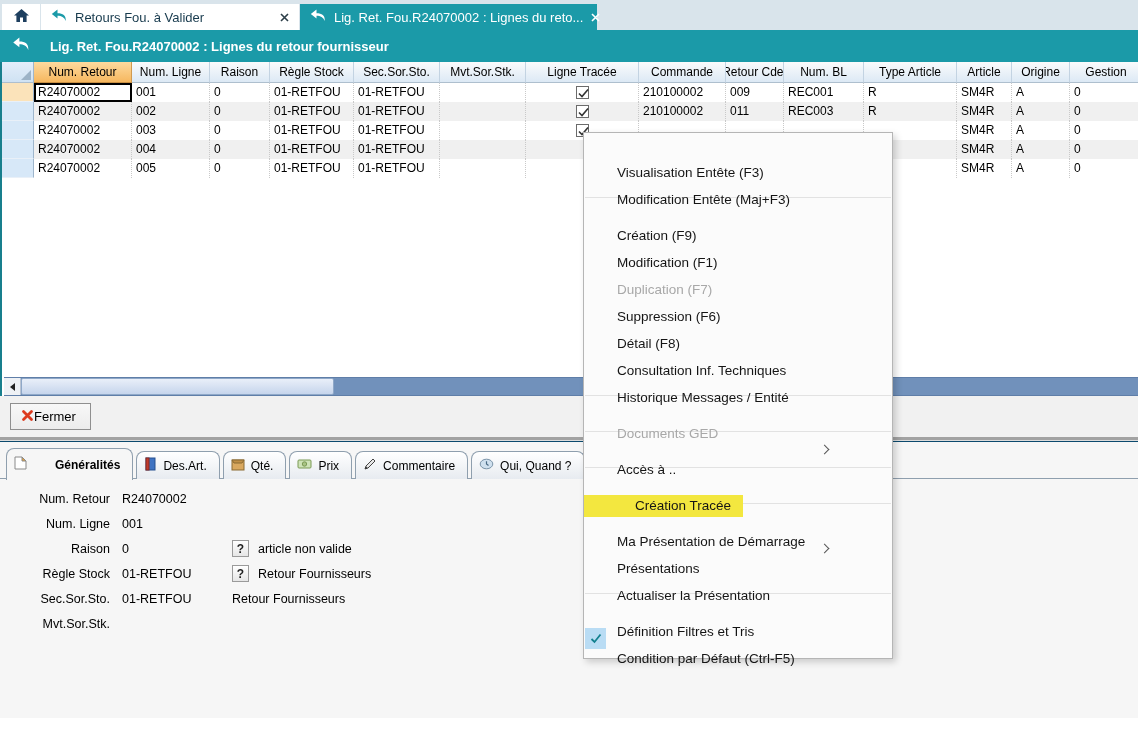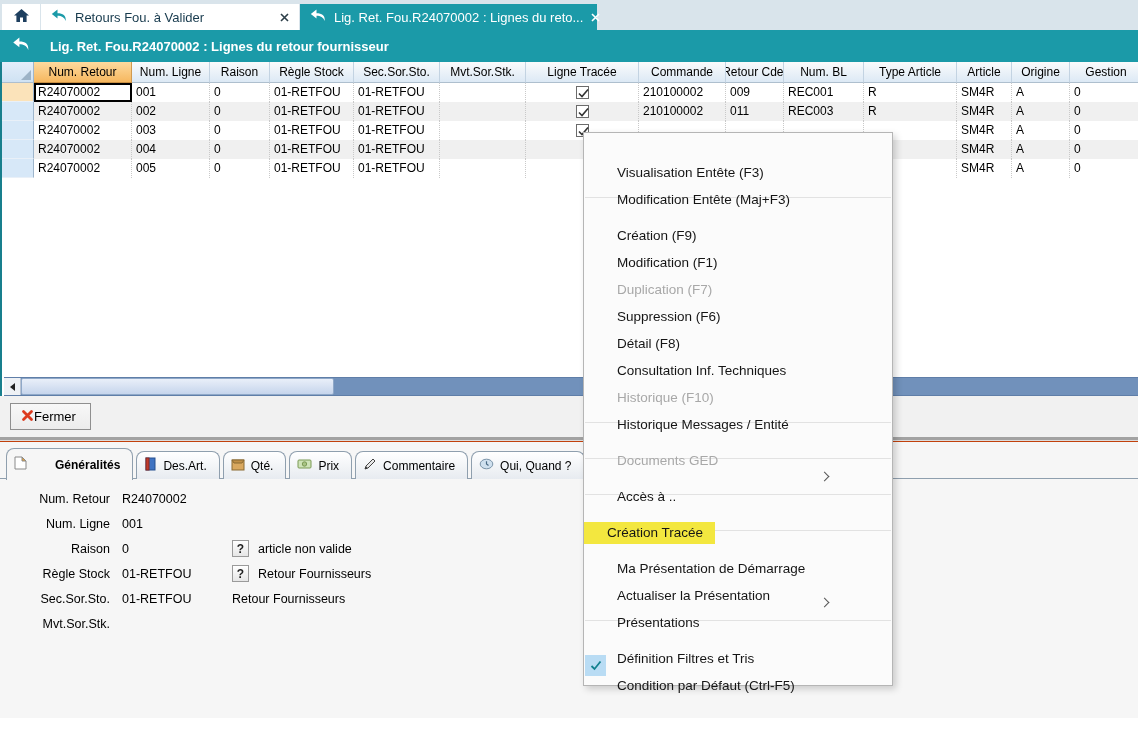--- a/index.html
+++ b/index.html
@@ -1,17 +1,17 @@
 <!DOCTYPE html>
 <html><head>
 <meta charset="utf-8">
 <style>
   * { margin:0; padding:0; box-sizing:border-box; }
   body { font-family:"Liberation Sans", sans-serif; background:#fff; }
-  .screen { position:relative; width:1138px; height:718px; background:#c2410c; overflow:hidden; font-family:"Liberation Sans", sans-serif; }
+  .screen { position:relative; width:1138px; height:718px; background:#0c4a6e; overflow:hidden; font-family:"Liberation Sans", sans-serif; }
 
   
   .tabbar { position:absolute; left:0; top:0; width:1138px; height:30px; background:#d9e4eb; }
   .home-tab { position:absolute; left:2px; top:4px; width:38px; height:26px; background:#fff; display:flex; align-items:center; justify-content:center; cursor:default; }
   .doc-tab { position:absolute; top:4px; height:26px; display:flex; align-items:center; gap:8px; padding:0 10px; font-size:13px; white-space:nowrap; }
   .doc-tab.inactive { left:41px; width:258px; background:#fff; color:#173a4d; }
   .doc-tab.active { left:300px; width:297px; background:#1b9aa8; color:#fff; }
   .doc-tab .back-ic { flex:0 0 auto; }
   .doc-tab .close-x { margin-left:auto; display:flex; align-items:center; }
 
@@ -61,21 +61,21 @@
   .frow .val { width:110px; }
   .qbtn { width:17px; height:17px; border:1px solid #9a9a9a; background:linear-gradient(#ffffff,#e6e6e6); font-size:12px; font-weight:bold; color:#222; display:flex; align-items:center; justify-content:center; margin-right:9px; }
   .botline { position:absolute; left:0; top:276px; width:1138px; height:1px; background:#d4d4d4; }
   .botwhite { position:absolute; left:0; top:277px; width:1138px; height:35px; background:#fcfcfc; }
 
   
   .cmenu { position:absolute; left:583px; top:132px; width:310px; background:#fbfbfb; border:1px solid #b5b5b5; box-shadow:3px 3px 7px rgba(0,0,0,0.18); padding:6px 0; z-index:10; }
   .mi { position:relative; height:27px; display:flex; align-items:center; padding:0 12px 0 33px; font-size:13.5px; color:#151515; white-space:nowrap; }
   .mi.disabled { color:#a8a8a8; }
   .mi .mlabel { line-height:22px;margin-top:40px; }
-  .mi.highlight .mlabel { background:#f3e73f; margin-left:-33px; padding:0 12px 0 23px; }
+  .mi.highlight .mlabel { background:#f3e73f; margin-left:-33px; padding:0 12px 0 51px; }
   .mi .sub-arrow { margin-left:auto; margin-right:52px; width:7px; height:7px; border-top:1.6px solid #555; border-right:1.6px solid #555; transform:rotate(45deg); display:none; }
   .mi.submenu .sub-arrow { display:block; }
   .mi .mcheck { position:absolute; left:1px; top:3px; width:21px; height:21px; background:#b9dcf4; display:none; align-items:center; justify-content:center; }
   .mi.checked .mcheck { display:flex; }
   .msep { height:1px; background:#e2e2e2; margin:4px 1px; }
 </style>
 </head>
 <body>
 
 <div class="screen">
@@ -384,49 +384,46 @@
       </div>
     <div class="mi">
         <span class="mlabel">Suppression (F6)</span>
       </div>
     <div class="mi">
         <span class="mlabel">Détail (F8)</span>
       </div>
     <div class="mi">
         <span class="mlabel">Consultation Inf. Techniques</span>
       </div>
-    <div class="mi disabled">
-        <span class="mlabel">Historique (F10)</span>
-      </div>
     <div class="mi">
         <span class="mlabel">Historique Messages / Entité</span>
       </div>
     <div class="msep"></div>
     <div class="mi disabled">
         <span class="mlabel">Documents GED</span>
       </div>
     <div class="msep"></div>
     <div class="mi submenu">
         <span class="mlabel">Accès à ..</span>
         <span class="sub-arrow"></span>
       </div>
     <div class="msep"></div>
     <div class="mi highlight">
         <span class="mlabel">Création Tracée</span>
       </div>
     <div class="msep"></div>
     <div class="mi">
         <span class="mlabel">Ma Présentation de Démarrage</span>
       </div>
-    <div class="mi">
-        <span class="mlabel">Actualiser la Présentation</span>
-      </div>
     <div class="mi submenu">
         <span class="mlabel">Présentations</span>
         <span class="sub-arrow"></span>
+      </div>
+    <div class="mi">
+        <span class="mlabel">Actualiser la Présentation</span>
       </div>
     <div class="msep"></div>
     <div class="mi">
         <span class="mlabel">Définition Filtres et Tris</span>
       </div>
     <div class="mi checked">
         <span class="mcheck">
           <svg width="12" height="11" viewBox="0 0 12 11">
             <path d="M1.5 6 L4.5 9 L10.5 1.5" stroke="#13818f" stroke-width="1.8" fill="none"></path>
           </svg>

